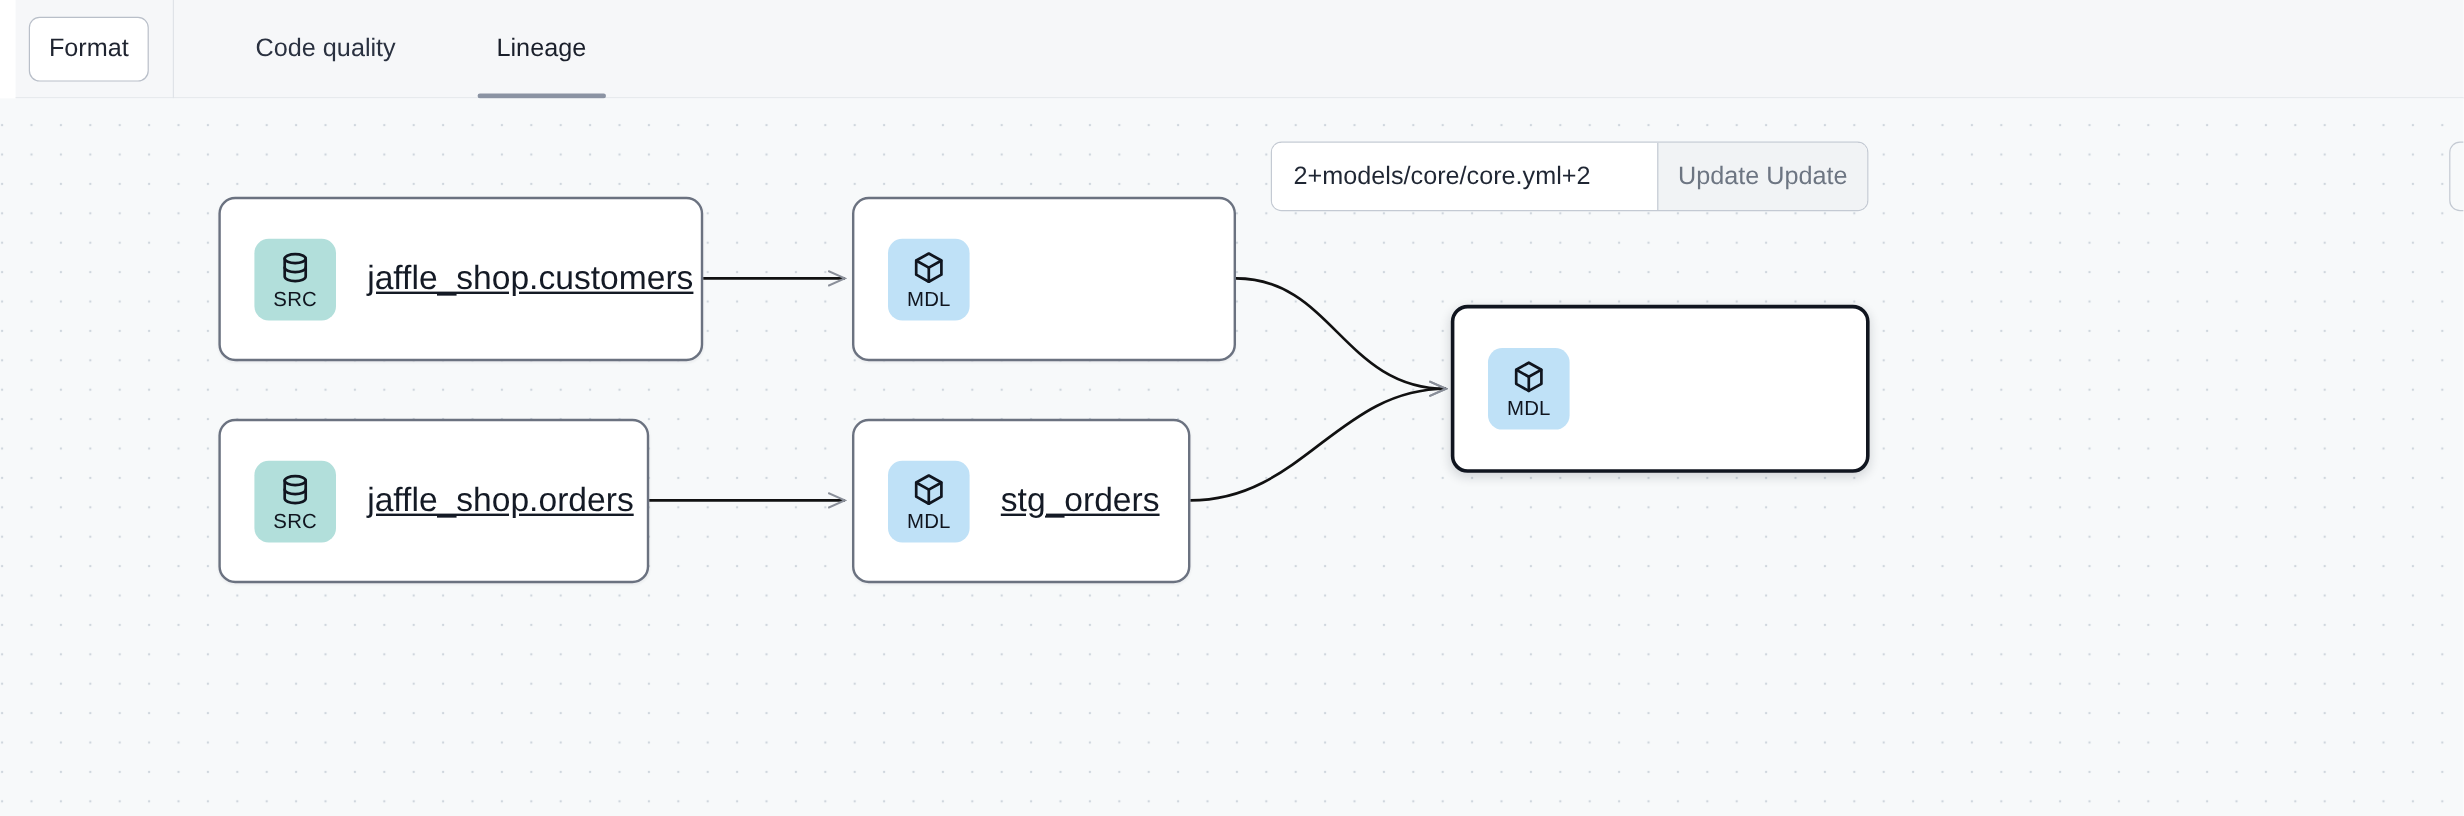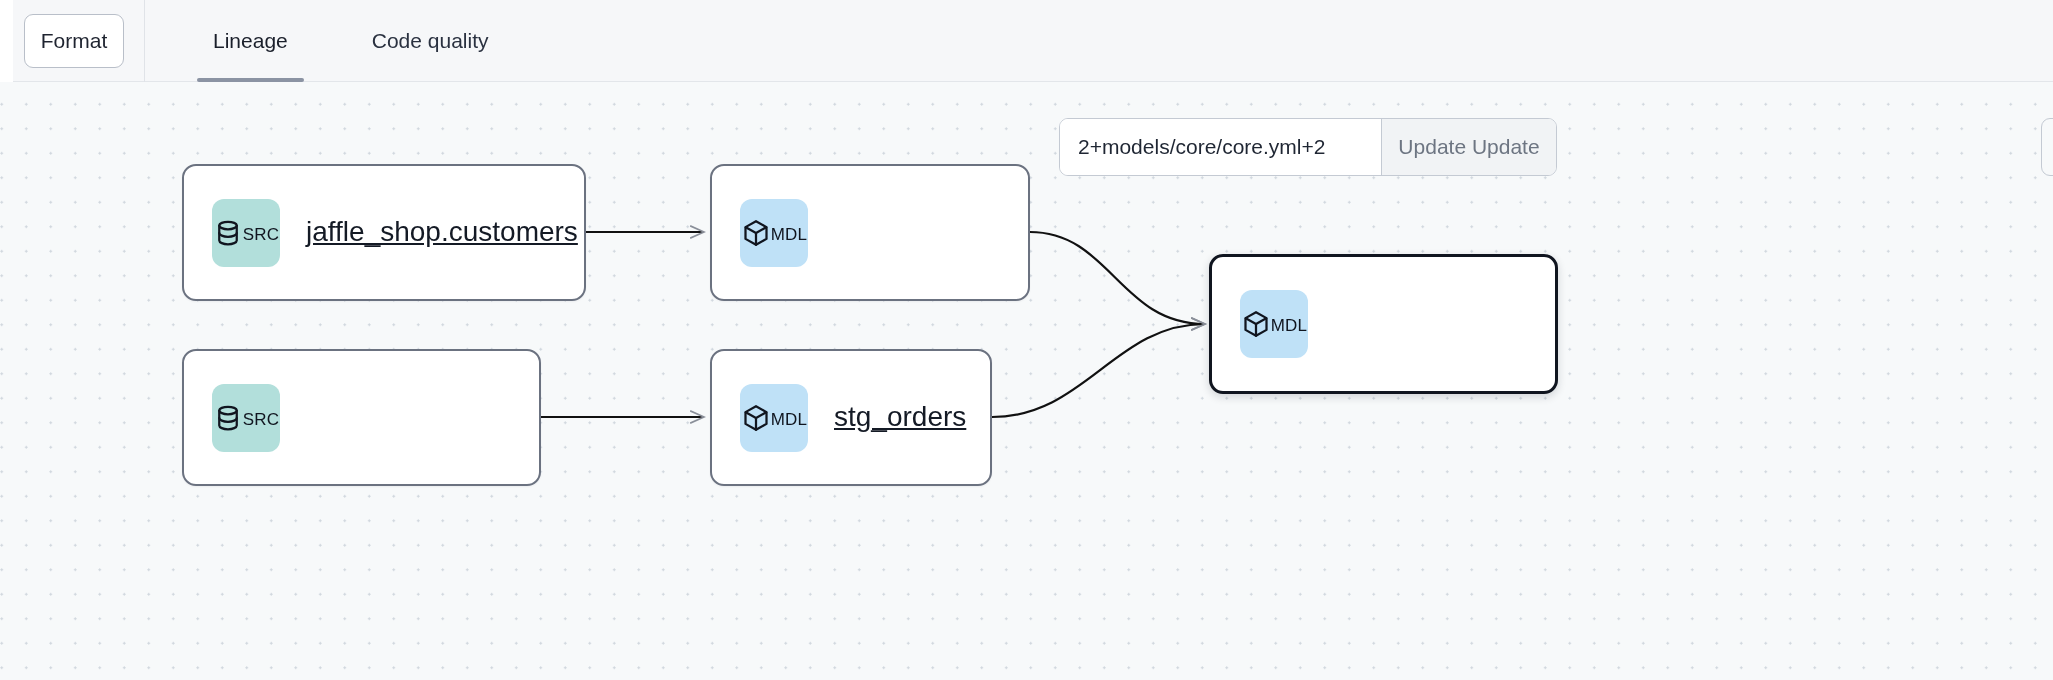--- a/index.html
+++ b/index.html
@@ -78,21 +78,21 @@
     cursor: pointer;
   }
   .node.selected {
     border: 3px solid #10151f;
     box-shadow: 0 3px 9px rgba(20,25,35,0.16);
     background: #ffffff;
   }
   .badge {
     width: 68px; height: 68px;
     border-radius: 12px;
-    display: flex; flex-direction: row;
+    display: flex; flex-direction: column;
     align-items: center; justify-content: center;
     flex: 0 0 auto;
   }
   .badge.src { background: #b2dfdb; }
   .badge.mdl { background: #bfe1f7; }
   .badge svg { display: block; }
   .badge-label {
     font-size: 17px; line-height: 1;
     color: #10151f; margin-top: 3px;
     letter-spacing: .2px;
@@ -149,22 +149,22 @@
 </style>
 </head>
 <body>
 
 <div id="app">
 
   <div class="topbar">
     <div class="format-btn">Format</div>
     <div class="topbar-divider"></div>
     <div class="tabs">
+      <div class="tab">Code quality</div>
       <div class="tab active">Lineage</div>
-      <div class="tab">Code quality</div>
     </div>
   </div>
 
   <div class="canvas">
 
     <svg class="edges" viewBox="0 0 2053 598" width="2053" height="598">
       <defs>
         <marker id="arrow" viewBox="0 0 10 10" refX="9" refY="5" markerWidth="7" markerHeight="7" orient="auto-start-reverse">
           <path d="M 0 1 L 9 5 L 0 9" fill="none" stroke="#8a8f99" stroke-width="1.1"></path>
         </marker>
@@ -206,20 +206,23 @@
 
     <div class="node" style="left:182px; top:267px; width:359px; height:137px;">
       <div class="badge src">
         <svg width="30" height="30" viewBox="0 0 24 24" fill="none" stroke="#10151f" stroke-width="1.8" stroke-linecap="round" stroke-linejoin="round">
           <ellipse cx="12" cy="6" rx="7" ry="3"></ellipse>
           <path d="M5 6v12c0 1.66 3.13 3 7 3s7-1.34 7-3V6"></path>
           <path d="M5 12c0 1.66 3.13 3 7 3s7-1.34 7-3"></path>
         </svg>
         <span class="badge-label">SRC</span>
       </div>
+      <div class="node-text">
+        <span class="node-title">jaffle_shop.orders</span>
+      </div>
     </div>
 
     <div class="node" style="left:710px; top:267px; width:282px; height:137px;">
       <div class="badge mdl">
         <svg width="30" height="30" viewBox="0 0 24 24" fill="none" stroke="#10151f" stroke-width="1.8" stroke-linecap="round" stroke-linejoin="round">
           <path d="M12 2.6 20.4 7.3v9.4L12 21.4 3.6 16.7V7.3z"></path>
           <path d="M3.8 7.4 12 12l8.2-4.6"></path>
           <path d="M12 12v9.4"></path>
         </svg>
         <span class="badge-label">MDL</span>

